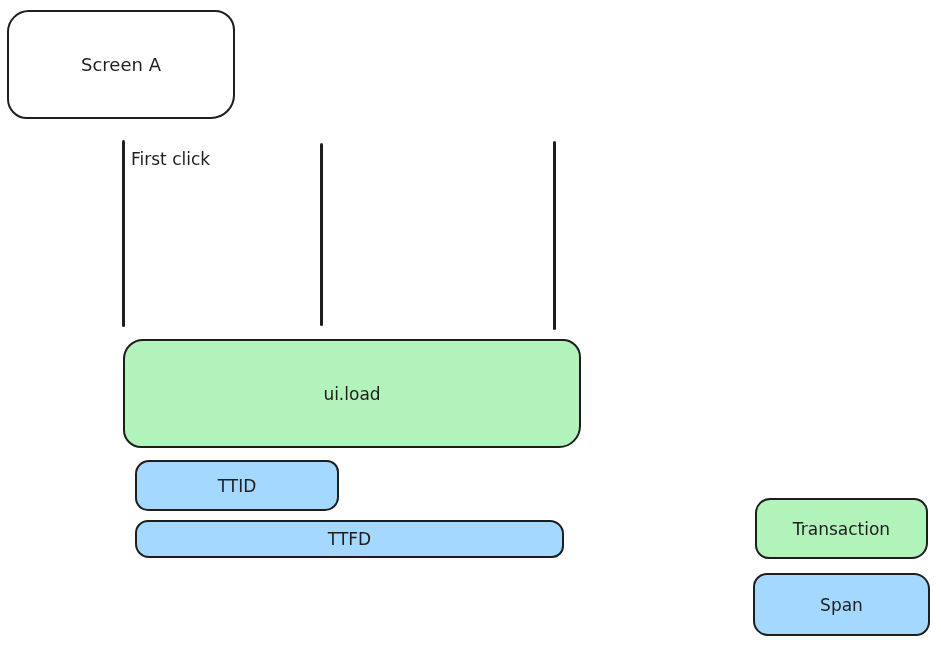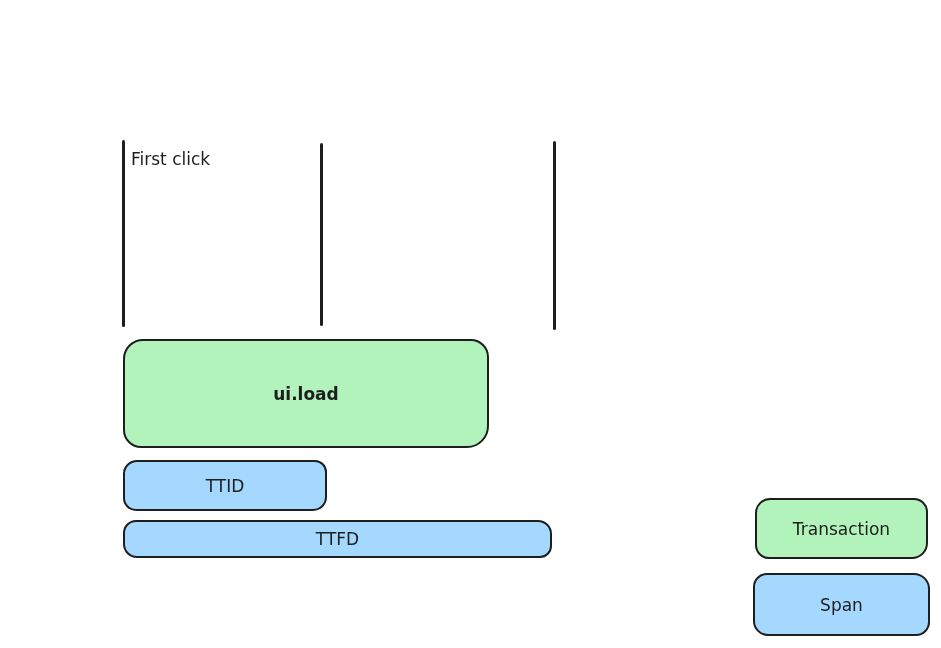--- a/index.html
+++ b/index.html
@@ -47,39 +47,42 @@
   .event-label.e2{left:329px;top:155px;}
   .event-label.e3{left:561px;top:152px;}
   
   .bar{
     position:absolute;
     border:2.5px solid var(--stroke);
     display:flex;align-items:center;justify-content:center;
     font-size:17px;
   }
   .bar.transaction{background:var(--transaction-fill);}
-  .bar.span-bar{background:var(--span-fill);}
-  .bar.uiload{left:123px;top:339px;width:366px;height:109px;border-radius:20px 18px 22px 18px;font-weight:bold;}
+  .bar.span-bar{background:var(--span-fill);margin-left:12px;}
+  .bar.uiload{left:123px;top:339px;width:458px;height:109px;border-radius:20px 18px 22px 18px;}
   .bar.ttid{left:123px;top:460px;width:204px;height:51px;border-radius:14px 12px 14px 13px;}
   .bar.ttfd{left:123px;top:520px;width:429px;height:38px;border-radius:13px 14px 12px 14px;}
   
   .legend-item{
     position:absolute;
     border:2.5px solid var(--stroke);
     display:flex;align-items:center;justify-content:center;
     font-size:17px;
   }
   .legend-item.transaction{left:755px;top:498px;width:173px;height:61px;background:var(--transaction-fill);border-radius:15px 14px 16px 14px;}
   .legend-item.span{left:753px;top:573px;width:177px;height:63px;background:var(--span-fill);border-radius:14px 16px 14px 15px;}
 </style>
 </head>
 <body>
 
 <div class="canvas">
 
+  <div class="screen a">
+    <span>Screen A</span>
+  </div>
 
   <div class="event-line e1"></div>
   <div class="event-label e1">First click</div>
 
   <div class="event-line e2"></div>
 
   <div class="event-line e3"></div>
 
   <div class="bar transaction uiload">
     <span>ui.load</span>

